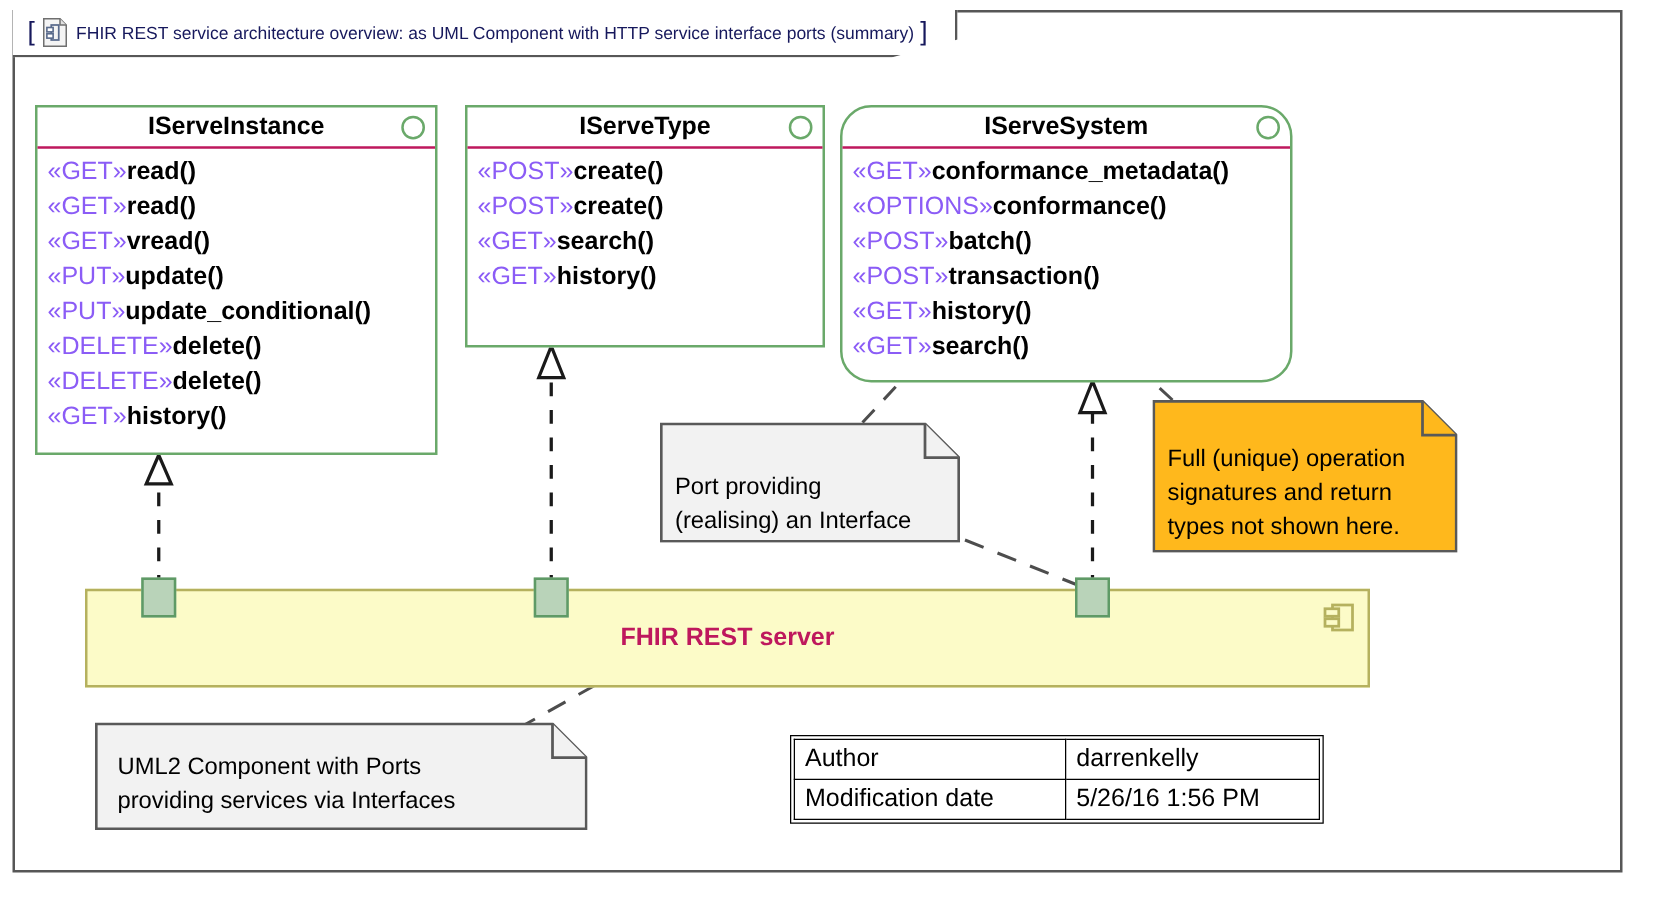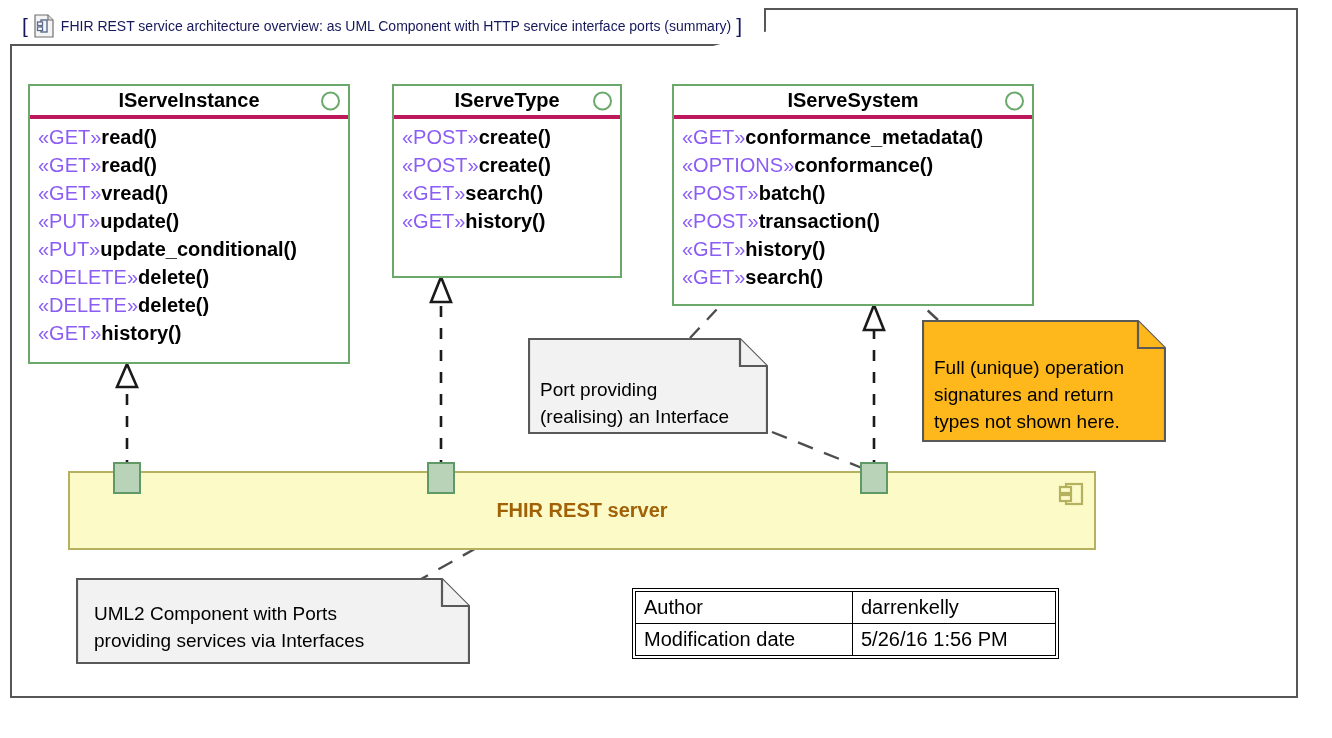--- a/index.html
+++ b/index.html
@@ -66,21 +66,21 @@
   
   .iface {
     position: absolute;
     border: 2px solid #6aa96a;
     background: #ffffff;
     box-sizing: border-box;
   }
   .iface-head {
     position: relative;
     height: 33px;
-    border-bottom: 4px solid #be185d;
+    border-bottom: 2px solid #be185d;
     display: flex;
     align-items: center;
     justify-content: center;
     box-sizing: border-box;
   }
   .iface-name {
     font-size: 20px;
     font-weight: bold;
     color: #000;
   }
@@ -118,21 +118,21 @@
     border: 2px solid #b5b15e;
     box-sizing: border-box;
   }
   #component-name {
     position: absolute;
     width: 100%;
     top: 26px;
     text-align: center;
     font-size: 20px;
     font-weight: bold;
-    color: #a16207;
+    color: #be185d;
   }
   #component-glyph {
     position: absolute;
     right: 10px;
     top: 8px;
     width: 26px;
     height: 26px;
   }
 
   
@@ -244,34 +244,34 @@
     <div class="op"><span class="stereo">«GET»</span><span class="opname">read()</span></div>
     <div class="op"><span class="stereo">«GET»</span><span class="opname">vread()</span></div>
     <div class="op"><span class="stereo">«PUT»</span><span class="opname">update()</span></div>
     <div class="op"><span class="stereo">«PUT»</span><span class="opname">update_conditional()</span></div>
     <div class="op"><span class="stereo">«DELETE»</span><span class="opname">delete()</span></div>
     <div class="op"><span class="stereo">«DELETE»</span><span class="opname">delete()</span></div>
     <div class="op"><span class="stereo">«GET»</span><span class="opname">history()</span></div>
   </div>
 </div>
 
-<div class="iface" style="left:392px; top:84px; width:230px; height:194px;">
+<div class="iface" style="left:372px; top:84px; width:288px; height:194px;">
   <div class="iface-head">
     <span class="iface-name">IServeType</span>
     <span class="lollipop"></span>
   </div>
   <div class="iface-body">
     <div class="op"><span class="stereo">«POST»</span><span class="opname">create()</span></div>
     <div class="op"><span class="stereo">«POST»</span><span class="opname">create()</span></div>
     <div class="op"><span class="stereo">«GET»</span><span class="opname">search()</span></div>
     <div class="op"><span class="stereo">«GET»</span><span class="opname">history()</span></div>
   </div>
 </div>
 
-<div class="iface" style="left:672px; top:84px; width:362px; height:222px;">
+<div class="iface" style="left:672px; top:84px; width:362px; height:222px;border-radius:25px;">
   <div class="iface-head">
     <span class="iface-name">IServeSystem</span>
     <span class="lollipop"></span>
   </div>
   <div class="iface-body">
     <div class="op"><span class="stereo">«GET»</span><span class="opname">conformance_metadata()</span></div>
     <div class="op"><span class="stereo">«OPTIONS»</span><span class="opname">conformance()</span></div>
     <div class="op"><span class="stereo">«POST»</span><span class="opname">batch()</span></div>
     <div class="op"><span class="stereo">«POST»</span><span class="opname">transaction()</span></div>
     <div class="op"><span class="stereo">«GET»</span><span class="opname">history()</span></div>

